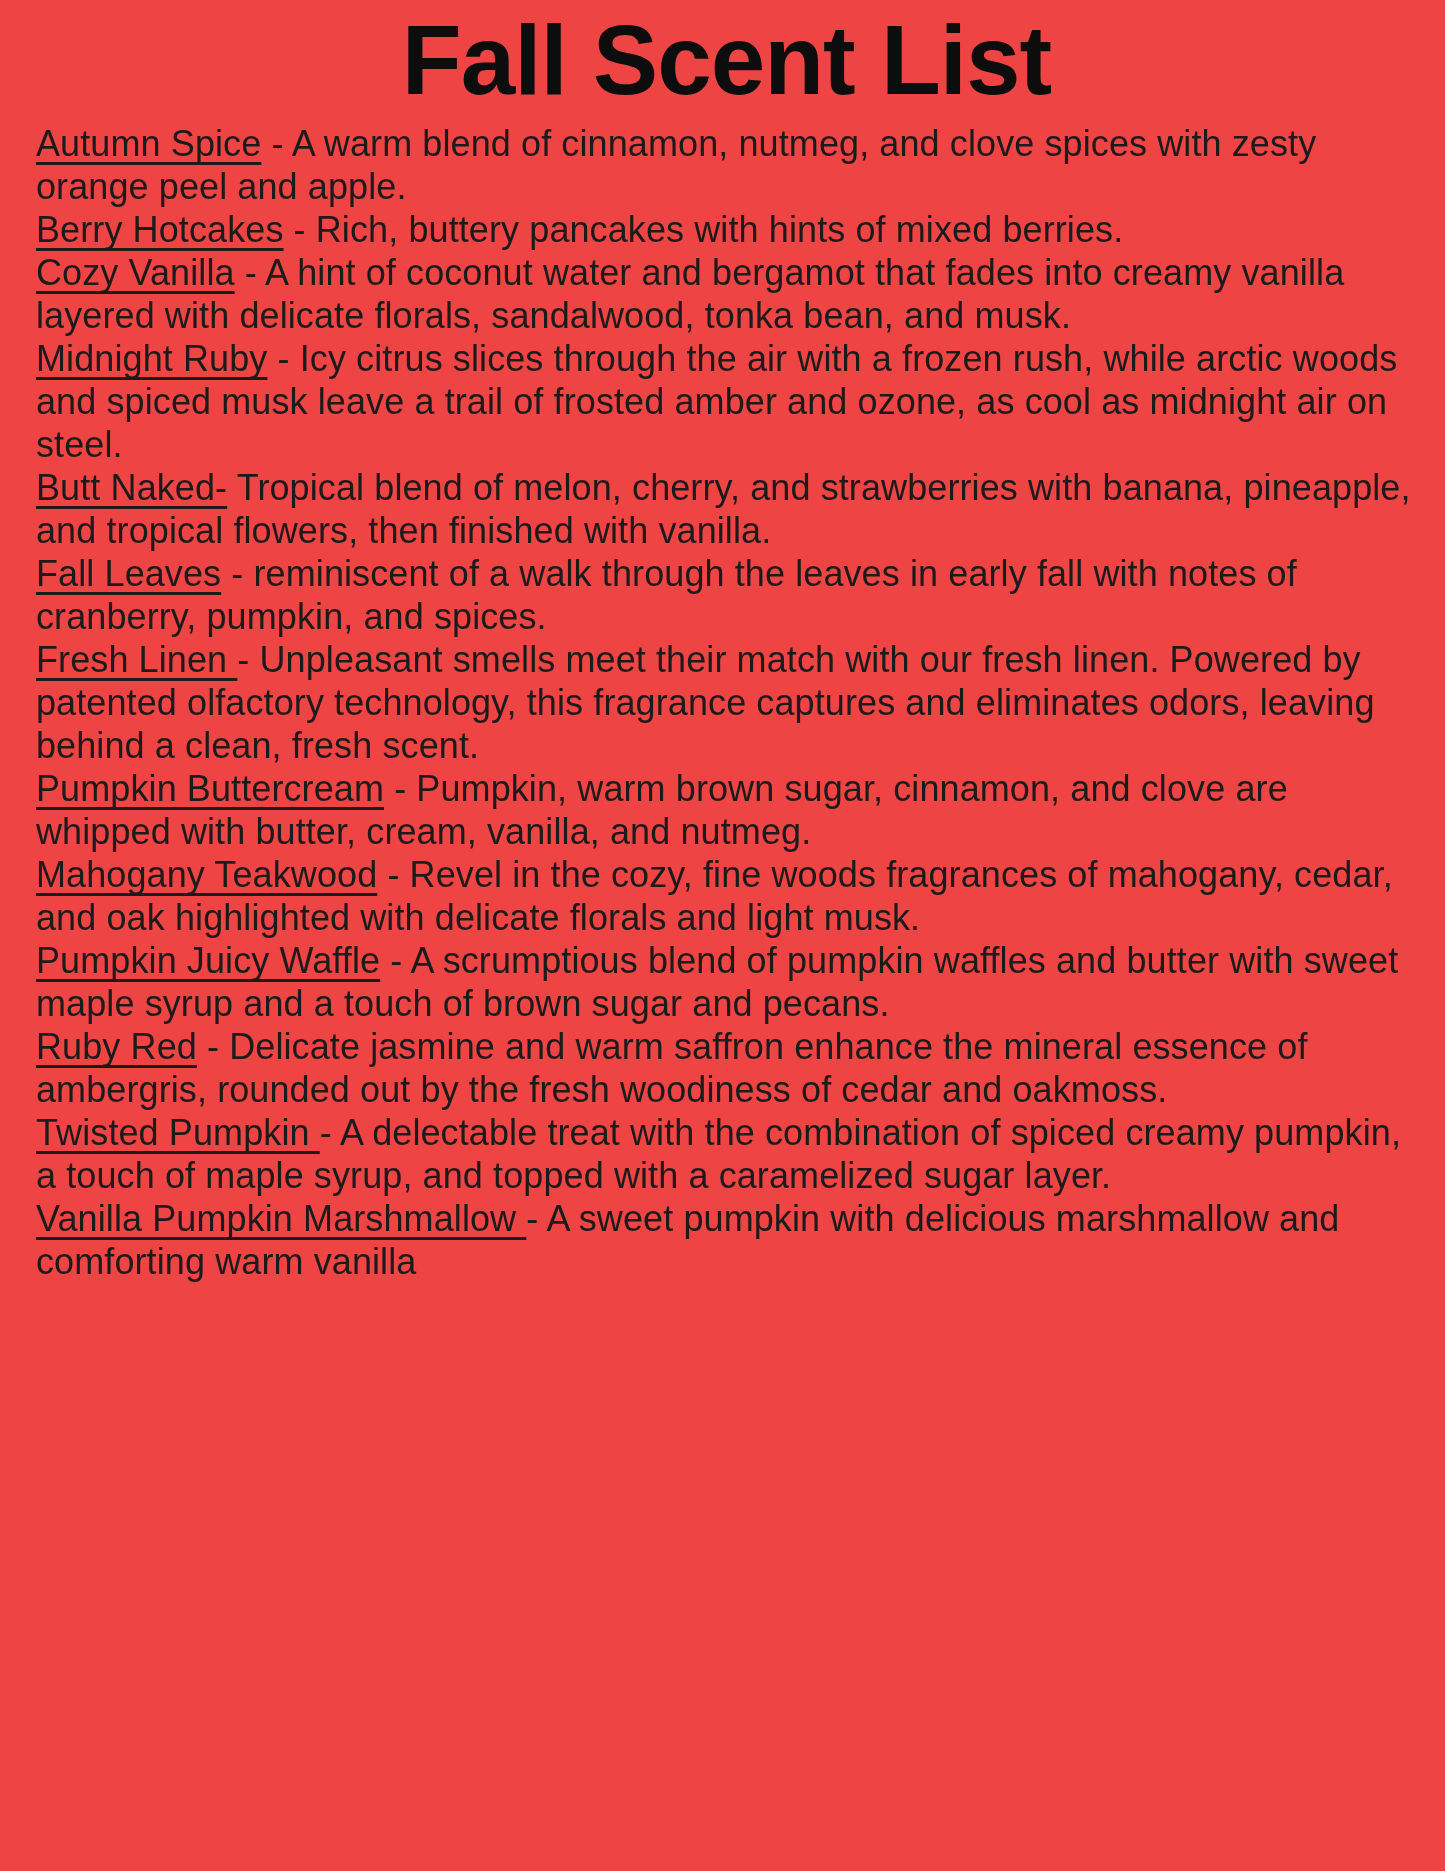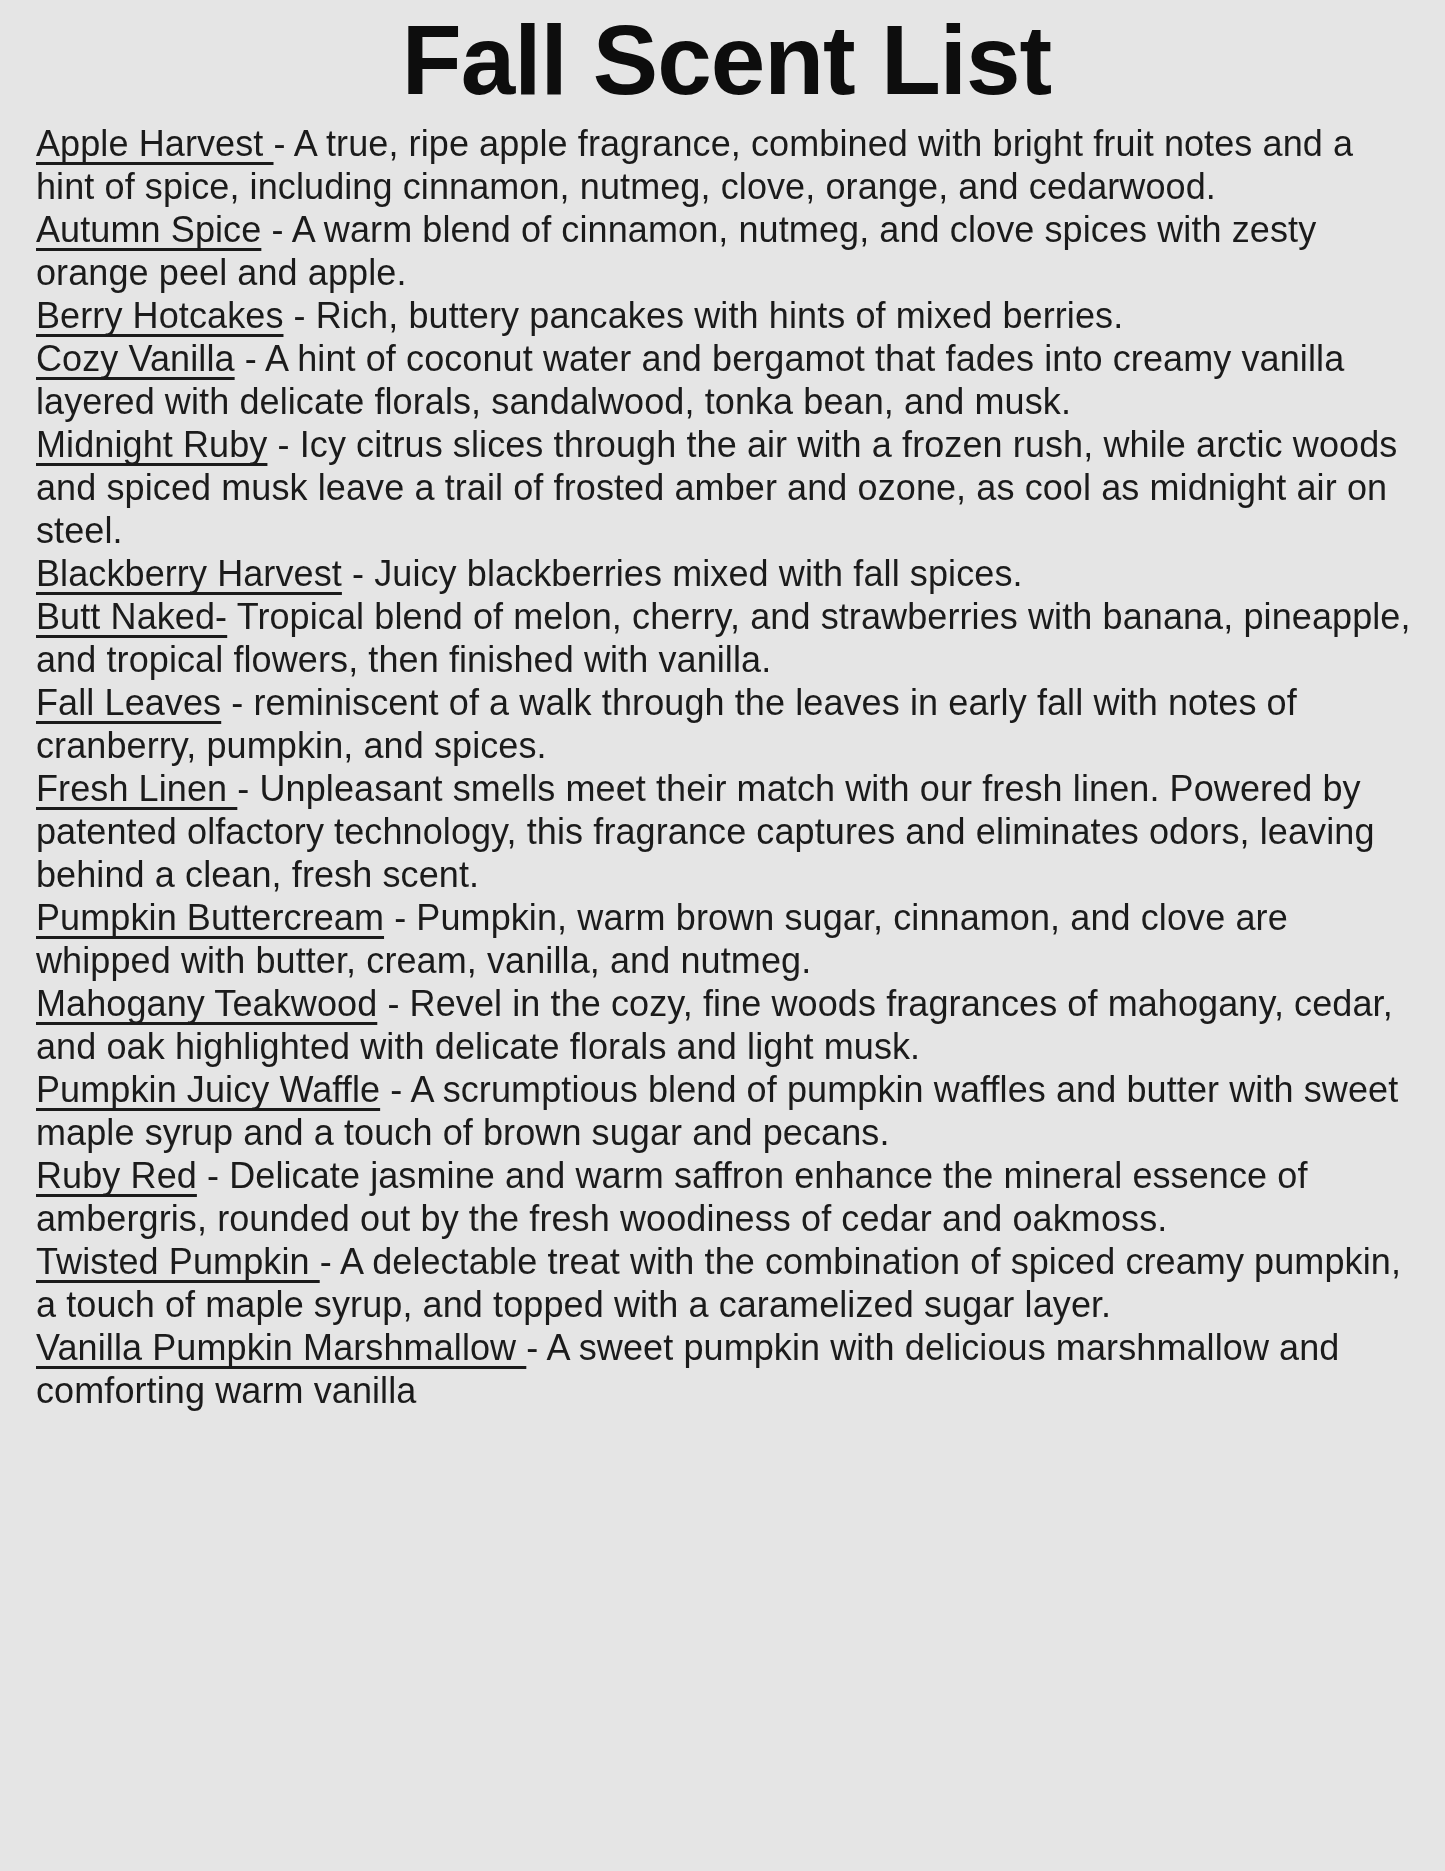--- a/index.html
+++ b/index.html
@@ -4,21 +4,21 @@
 <style>
   html, body {
     margin: 0;
     padding: 0;
     background: #ffffff;
   }
   .page {
     position: relative;
     width: 1445px;
     height: 1871px;
-    background: #e5e5e5;
+    background: #ef4444;
     color: #161616;
     font-family: "Liberation Sans", "DejaVu Sans", sans-serif;
     overflow: hidden;
     box-sizing: border-box;
     padding: 6px 28px 0 36px;
   }
   h1.doc-title {
     margin: 0 0 6px 0;
     text-align: center;
     font-size: 98px;
@@ -48,31 +48,29 @@
   p.entry .desc {
     white-space: pre-wrap;
   }
 </style>
 </head>
 <body>
 
 <main class="page">
   <h1 class="doc-title">Fall Scent List</h1>
   <section class="scent-list">
-  <p class="entry"><span class="name">Apple Harvest </span><span class="desc">- A true, ripe apple fragrance, combined with bright fruit notes and a hint of spice, including cinnamon, nutmeg, clove, orange, and cedarwood.</span></p>
 
   <p class="entry"><span class="name">Autumn Spice</span><span class="desc"> - A warm blend of cinnamon, nutmeg, and clove spices with zesty orange peel and apple.</span></p>
 
   <p class="entry"><span class="name">Berry Hotcakes</span><span class="desc"> - Rich, buttery pancakes with hints of mixed berries.</span></p>
 
   <p class="entry"><span class="name">Cozy Vanilla</span><span class="desc"> - A hint of coconut water and bergamot that fades into creamy vanilla layered with delicate florals, sandalwood, tonka bean, and musk.</span></p>
 
   <p class="entry"><span class="name">Midnight Ruby</span><span class="desc"> - Icy citrus slices through the air with a frozen rush, while arctic woods and spiced musk leave a trail of frosted amber and ozone, as cool as midnight air on steel.</span></p>
 
-  <p class="entry"><span class="name">Blackberry Harvest</span><span class="desc"> - Juicy blackberries mixed with fall spices.</span></p>
 
   <p class="entry"><span class="name">Butt Naked-</span><span class="desc"> Tropical blend of melon, cherry, and strawberries with banana, pineapple, and tropical flowers, then finished with vanilla.</span></p>
 
   <p class="entry"><span class="name">Fall Leaves</span><span class="desc"> - reminiscent of a walk through the leaves in early fall with notes of cranberry, pumpkin, and spices.</span></p>
 
   <p class="entry"><span class="name">Fresh Linen </span><span class="desc">- Unpleasant smells meet their match with our fresh linen. Powered by patented olfactory technology, this fragrance captures and eliminates odors, leaving behind a clean, fresh scent.</span></p>
 
   <p class="entry"><span class="name">Pumpkin Buttercream</span><span class="desc"> - Pumpkin, warm brown sugar, cinnamon, and clove are whipped with butter, cream, vanilla, and nutmeg.</span></p>
 
   <p class="entry"><span class="name">Mahogany Teakwood</span><span class="desc"> - Revel in the cozy, fine woods fragrances of mahogany, cedar, and oak highlighted with delicate florals and light musk.</span></p>

